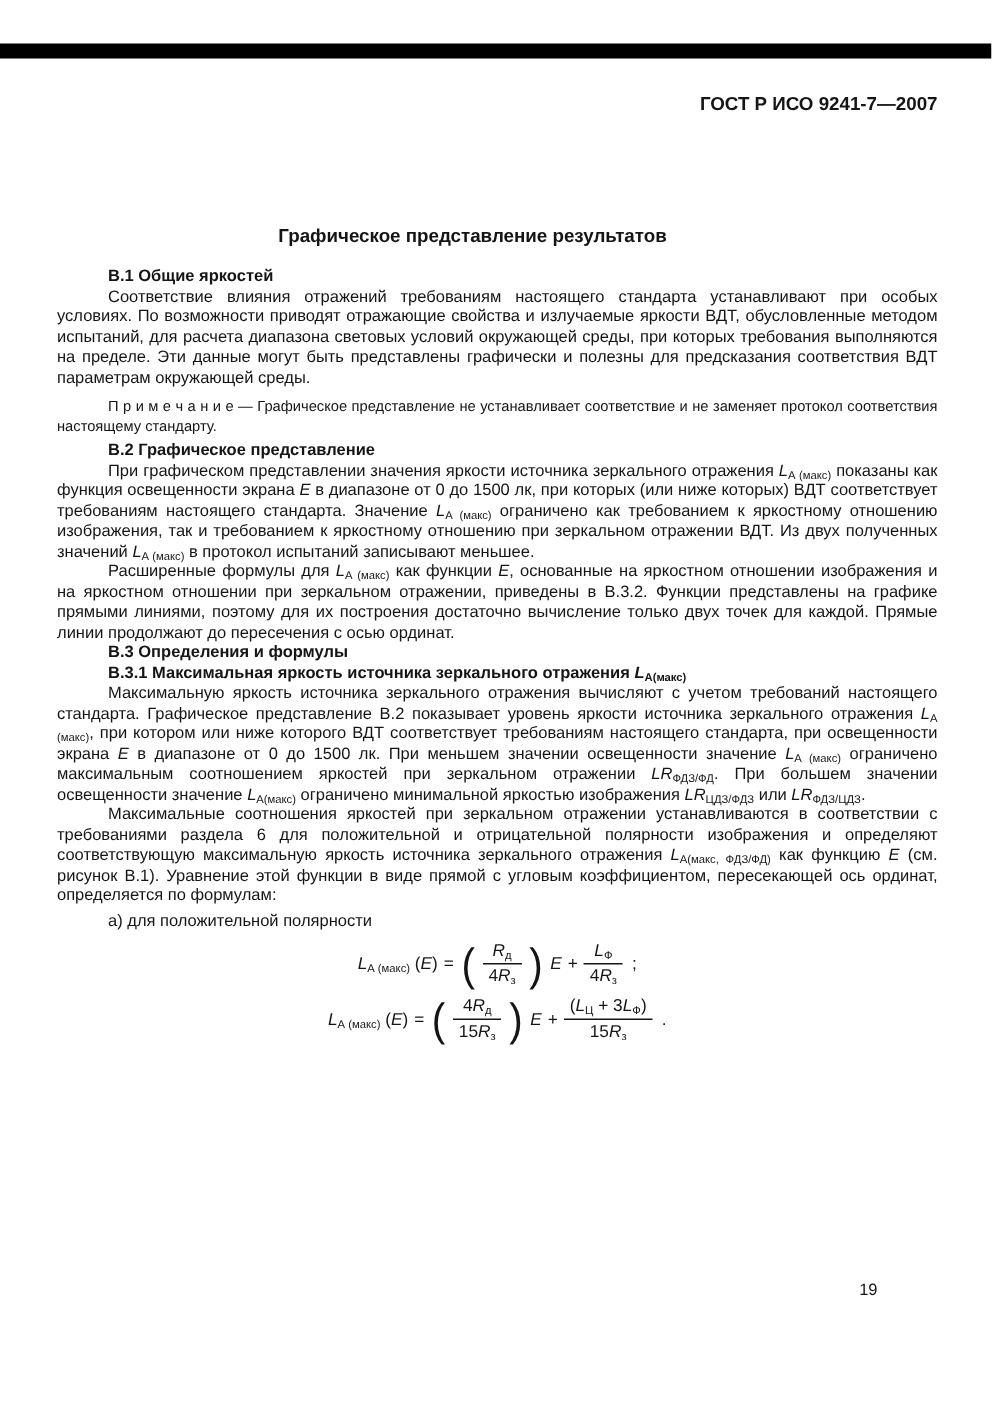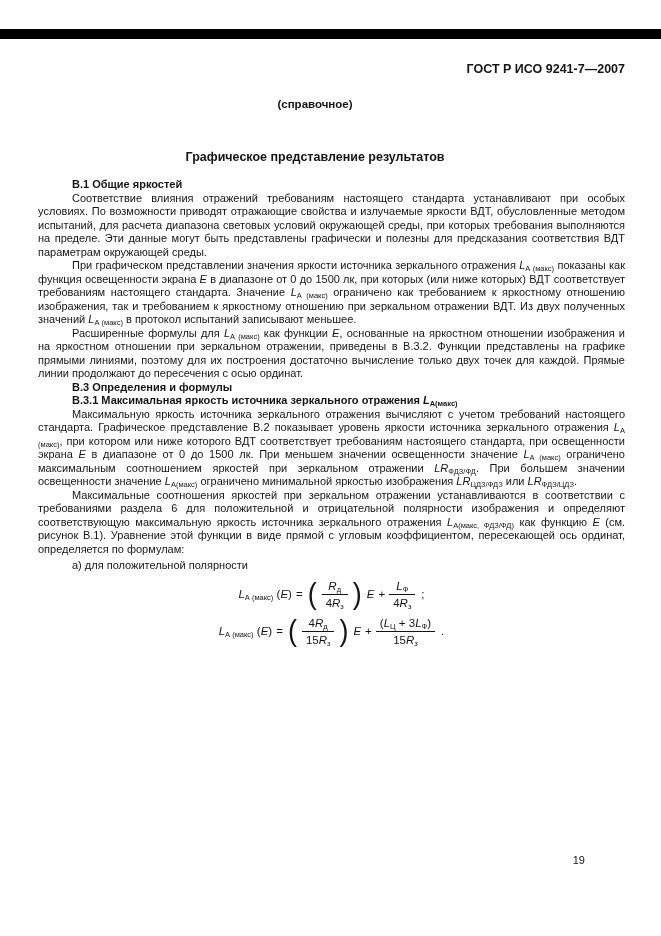--- a/index.html
+++ b/index.html
@@ -35,30 +35,31 @@
                  font-size:11px; }
 </style>
 </head>
 <body>
 
 <div class="scan-bar"></div>
 
 <div class="doc-header">ГОСТ Р ИСО 9241-7—2007</div>
 
 <div class="annex-block">
-  <div>(справочное)</div>
 </div>
 
 <div class="doc-title">Графическое представление результатов</div>
 
 <div class="main">
 
   <p class="h">В.1 Общие яркостей</p>
   <p class="j ind">Соответствие влияния отражений требованиям настоящего стандарта устанавливают при особых условиях. По возможности приводят отражающие свойства и излучаемые яркости ВДТ, обусловленные методом испытаний, для расчета диапазона световых условий окружающей среды, при которых требования выполняются на пределе. Эти данные могут быть представлены графически и полезны для предсказания соответствия ВДТ параметрам окружающей среды.</p>
+  <p class="note">П р и м е ч а н и е — Графическое представление не устанавливает соответствие и не заменяет протокол соответствия настоящему стандарту.</p>
 
+  <p class="h">В.2 Графическое представление</p>
   <p class="j ind">При графическом представлении значения яркости источника зеркального отражения <i>L</i><sub>А (макс)</sub> показаны как функция освещенности экрана <i>E</i> в диапазоне от 0 до 1500 лк, при которых (или ниже которых) ВДТ соответствует требованиям настоящего стандарта. Значение <i>L</i><sub>А (макс)</sub> ограничено как требованием к яркостному отношению изображения, так и требованием к яркостному отношению при зеркальном отражении ВДТ. Из двух полученных значений <i>L</i><sub>А (макс)</sub> в протокол испытаний записывают меньшее.</p>
   <p class="j ind">Расширенные формулы для <i>L</i><sub>А (макс)</sub> как функции <i>E</i>, основанные на яркостном отношении изображения и на яркостном отношении при зеркальном отражении, приведены в В.3.2. Функции представлены на графике прямыми линиями, поэтому для их построения достаточно вычисление только двух точек для каждой. Прямые линии продолжают до пересечения с осью ординат.</p>
 
   <p class="h">В.3 Определения и формулы</p>
   <p class="h j">В.3.1 Максимальная яркость источника зеркального отражения <i>L</i><sub>А(макс)</sub></p>
   <p class="j ind">Максимальную яркость источника зеркального отражения вычисляют с учетом требований настоящего стандарта. Графическое представление В.2 показывает уровень яркости источника зеркального отражения <i>L</i><sub>А (макс)</sub>, при котором или ниже которого ВДТ соответствует требованиям настоящего стандарта, при освещенности экрана <i>E</i> в диапазоне от 0 до 1500 лк. При меньшем значении освещенности значение <i>L</i><sub>А (макс)</sub> ограничено максимальным соотношением яркостей при зеркальном отражении <i>LR</i><sub>ФДЗ/ФД</sub>. При большем значении освещенности значение <i>L</i><sub>А(макс)</sub> ограничено минимальной яркостью изображения <i>LR</i><sub>ЦДЗ/ФДЗ</sub> или <i>LR</i><sub>ФДЗ/ЦДЗ</sub>.</p>
 
   <p class="j ind">Максимальные соотношения яркостей при зеркальном отражении устанавливаются в соответствии с требованиями раздела 6 для положительной и отрицательной полярности изображения и определяют соответствующую максимальную яркость источника зеркального отражения <i>L</i><sub>А(макс, ФДЗ/ФД)</sub> как функцию <i>E</i> (см. рисунок В.1). Уравнение этой функции в виде прямой с угловым коэффициентом, пересекающей ось ординат, определяется по формулам:</p>
 
   <p class="item">а) для положительной полярности</p>

